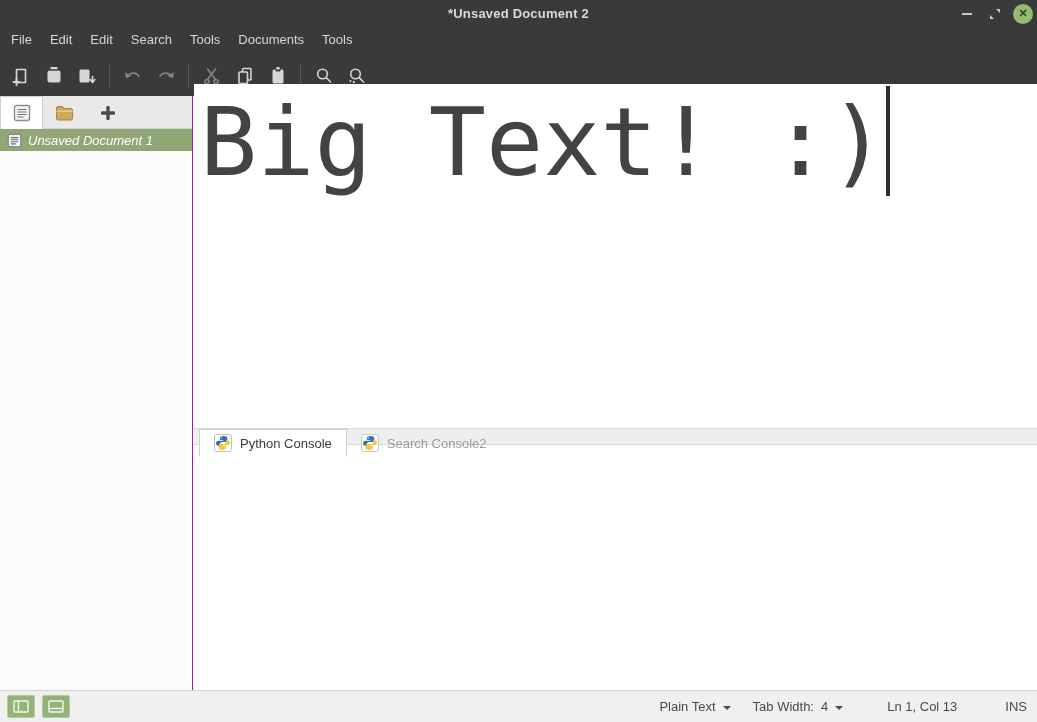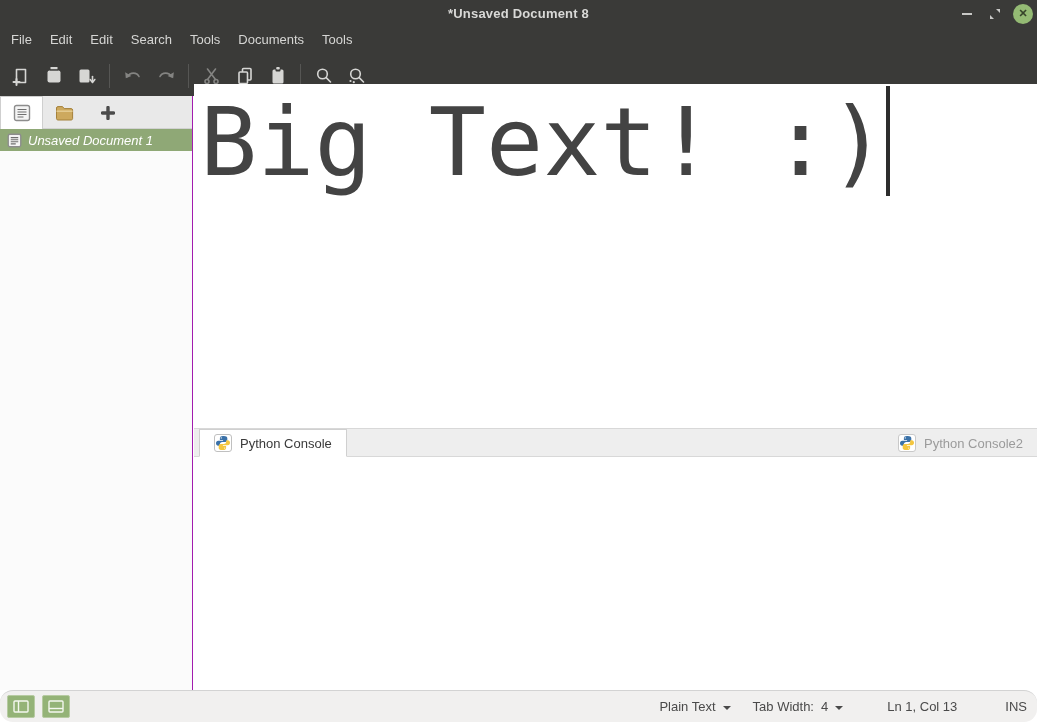--- a/index.html
+++ b/index.html
@@ -37,29 +37,29 @@
   .doc-row { height:22px; background:#8fa876; display:flex; align-items:center; padding-left:7px; gap:6px; }
   .doc-row-label { color:#ffffff; font-size:13px; font-style:italic; white-space:nowrap; }
 
   
   .editor { position:absolute; top:84px; left:194px; width:843px; height:594px; background:#ffffff; }
   .editor-text-line { position:absolute; top:2px; left:6px; font-family:"DejaVu Sans Mono", monospace; font-size:95px; line-height:112px; color:#434343; white-space:pre; }
   .caret { display:inline-block; width:4px; height:110px; background:#2d2d2d; vertical-align:bottom; margin-bottom:2px; }
 
   
   .bottom-panel { position:absolute; top:344px; left:0; width:843px; height:250px; border-top:1px solid #d8d8d8; background:#ffffff; }
-  .btab-strip { height:28px; background:#eeeeee; border-bottom:1px solid #d8d8d8; display:flex; padding-left:5px;justify-content:space-between; }
+  .btab-strip { height:16px; background:#eeeeee; border-bottom:1px solid #d8d8d8; display:flex; padding-left:5px; }
   .btab { display:flex; align-items:center; gap:8px; padding:0 14px; font-size:13px; color:#9b9b9b; height:28px; }
   .btab.active { background:#ffffff; border:1px solid #d0d0d0; border-bottom:1px solid #ffffff; margin-bottom:-1px; color:#3a3a3a; }
   .py-icon { width:16px; height:16px; flex:0 0 16px; }
   .btab-icon-badge { width:18px; height:18px; background:#ffffff; border:1px solid #c9c9c9; border-radius:3px; display:flex; align-items:center; justify-content:center; }
   .btab.active .btab-icon-badge { border-color:#c0c0c0; }
 
   
-  .statusbar { position:absolute; top:690px; left:0; width:1037px; height:32px; background:#f1f0ef; border-top:1px solid #d3d3d3; display:flex; align-items:center; font-size:13px; color:#4a4a4a;border-radius:13px; }
+  .statusbar { position:absolute; top:690px; left:0; width:1037px; height:32px; background:#f1f0ef; border-top:1px solid #d3d3d3; display:flex; align-items:center; font-size:13px; color:#4a4a4a; }
   .sb-left { display:flex; align-items:center; gap:7px; padding-left:7px; }
   .toggle-btn { width:28px; height:23px; background:#94b377; border:1px solid #b7cba2; border-radius:2px; display:flex; align-items:center; justify-content:center; }
   .toggle-btn svg { stroke:#f4f7ef; fill:none; stroke-width:1.4; }
   .sb-right { margin-left:auto; display:flex; align-items:center; }
   .sb-item { display:flex; align-items:center; gap:7px; white-space:nowrap; }
   .caret-down { width:0; height:0; border-left:4px solid transparent; border-right:4px solid transparent; border-top:4.5px solid #4a4a4a; margin-top:2px; }
   .sb-lang { margin-right:22px; }
   .sb-tabw { margin-right:44px; }
   .sb-pos { margin-right:48px; }
   .sb-ins { margin-right:10px; }
@@ -67,21 +67,21 @@
   svg { display:block; }
 </style>
 </head>
 <body>
 
 <div class="window">
 
   <div class="header-dark">
 
     <div class="titlebar">
-      <span class="titlebar-title">*Unsaved Document 8</span>
+      <span class="titlebar-title">*Unsaved Document 2</span>
       <div class="win-controls">
         <div class="win-btn">
           <span class="min-glyph"></span>
         </div>
         <div class="win-btn">
           <svg width="12" height="12" viewBox="0 0 12 12">
             <path d="M7 1h4v4z" fill="#c8c8c6"></path>
             <path d="M5 11H1V7z" fill="#c8c8c6"></path>
           </svg>
         </div>
@@ -223,21 +223,21 @@
         </div>
         <div class="btab">
           <span class="btab-icon-badge">
             <svg class="py-icon" viewBox="0 0 16 16">
               <path d="M7.9 1c-1.9 0-3 .8-3 2.1V5h3.2v.8H3.2C1.9 5.8 1 6.8 1 8.2s.9 2.5 2.2 2.5h1.6V9.2c0-1.3 1.1-2.3 2.4-2.3h3.2c1.1 0 1.9-.8 1.9-1.9V3.1C12.3 1.8 10.9 1 8.9 1h-1z" fill="#3a71a8"></path>
               <path d="M8.1 15c1.9 0 3-.8 3-2.1V11H7.9v-.8h4.9c1.3 0 2.2-1 2.2-2.4S14.1 5.3 12.8 5.3h-1.6v1.5c0 1.3-1.1 2.3-2.4 2.3H5.6c-1.1 0-1.9.8-1.9 1.9v1.9c0 1.3 1.4 2.1 3.4 2.1h1z" fill="#f4c63e"></path>
               <circle cx="6.3" cy="2.9" r=".7" fill="#eef3f8"></circle>
               <circle cx="9.7" cy="13.1" r=".7" fill="#fdf6dc"></circle>
             </svg>
           </span>
-          <span>Python Console2</span>
+          <span>Search Console2</span>
         </div>
       </div>
       <div></div>
     </div>
   </div>
 
   <div class="statusbar">
     <div class="sb-left">
       <div class="toggle-btn">
         <svg width="16" height="13" viewBox="0 0 16 13">

